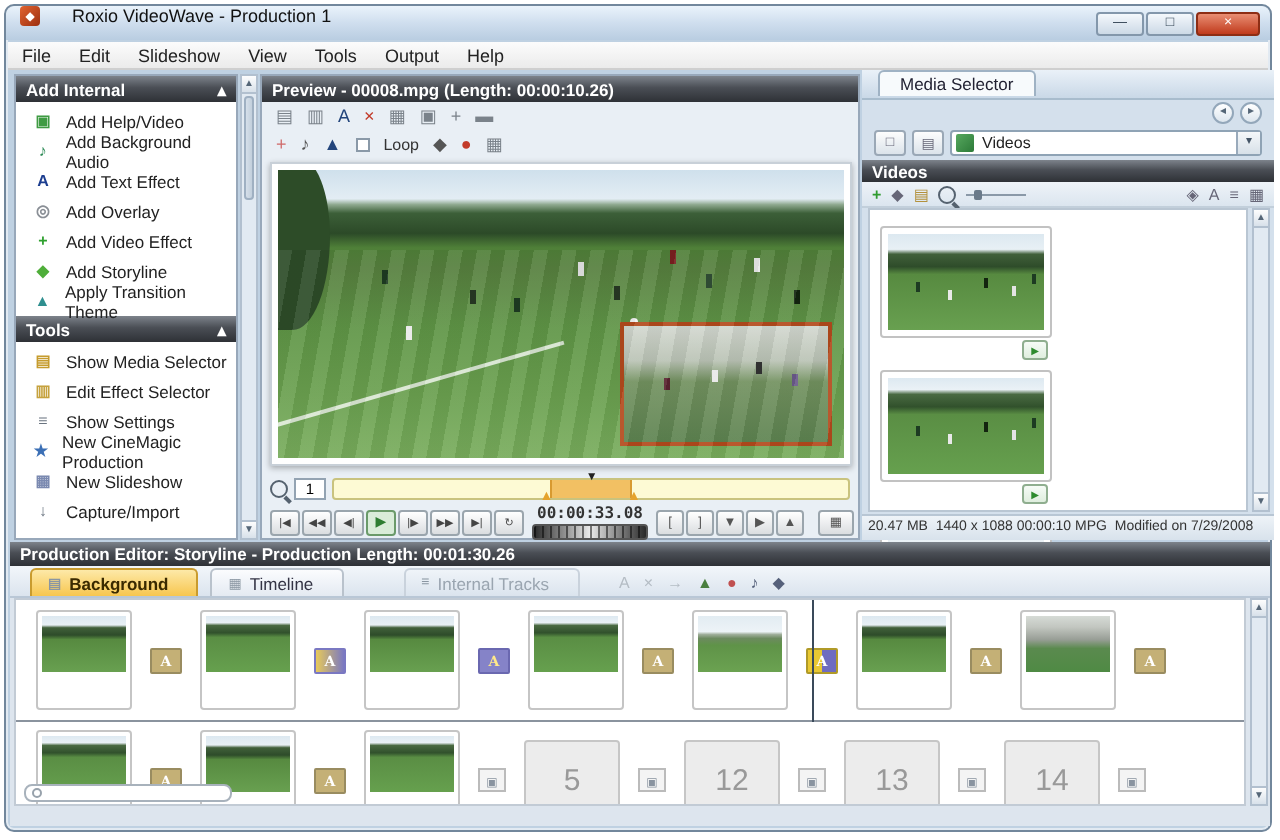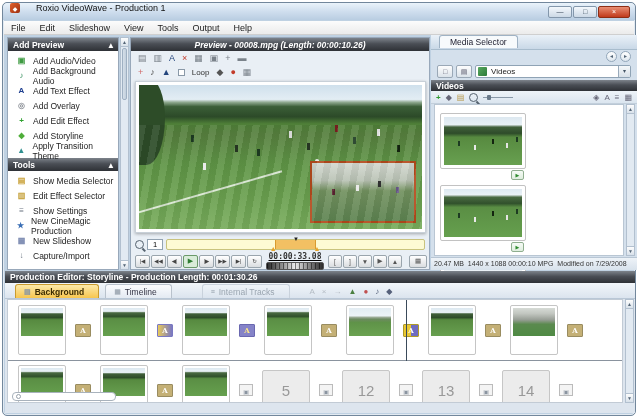--- a/index.html
+++ b/index.html
@@ -25,21 +25,21 @@
   .ic { width:13px; text-align:center; font-size:8px; font-weight:bold; }
   .c1{color:#3f9b43}.c2{color:#2e8b57}.c3{color:#1c3d8f}.c4{color:#8a8f96}.c5{color:#2fa12f}.c6{color:#4fae3a}.c7{color:#2f8f8f}
   .t1{color:#c69c2e}.t2{color:#c6a23e}.t3{color:#6a7480}.t4{color:#3b6fb5}.t5{color:#7a89b0}.t6{color:#6a7480}
   .sbscroll { position:absolute; left:117px; top:34px; width:9px; height:233px; background:#e2eaf2; border:1px solid #b2c0cf; }
   .arr { height:9px; font-size:5px; text-align:center; line-height:9px; color:#567; background:linear-gradient(#fdfdfd,#d8e1ea); border-bottom:1px solid #b2c0cf; }
   .arr.b { position:absolute; bottom:0; left:0; right:0; border-top:1px solid #b2c0cf; border-bottom:none; }
   .sthumb { margin:1px; height:52px; background:linear-gradient(90deg,#d5dfe9,#c2cfdc); border:1px solid #9fb0c2; border-radius:2px; }
 
   
   .preview { position:absolute; left:127px; top:34px; width:300px; height:233px; background:#e9eff5; border:1px solid #98a8ba; }
-  .preview .dhead { height:13px; justify-content:center;font-style:italic; }
+  .preview .dhead { height:13px; justify-content:flex-start; }
   .ptb { display:flex; align-items:center; gap:7px; padding:0 7px; height:14px; font-size:9px; color:#7a828a; }
   .ptb .red{color:#c23b2a}.ptb .blue{color:#23457c}.ptb .pink{color:#d06a6a}.ptb .drk{color:#555}
   .chk { width:7px; height:7px; border:1px solid #8a99a8; background:#fff; }
   .lbl { font-size:8px; color:#333; }
   .vframe { position:absolute; left:4px; top:43px; width:291px; height:152px; background:#fff; border:1px solid #c8d0d8; box-shadow:0 1px 3px rgba(0,0,0,.3); padding:3px; }
   .sc { position:relative; overflow:hidden; width:100%; height:100%; }
   .sc-main { background:linear-gradient(180deg,#cfe0ec 0%,#e3edf4 10%,#8fa98f 12%,#3c5f38 15%,#2c4a28 22%,#4f8038 27%,#567f3e 34%,#5f9546 55%,#6aa04f 78%,#78ac5c 100%); }
   .sc-main::after { content:""; position:absolute; inset:28% 0 0 0; background:repeating-linear-gradient(100deg,rgba(255,255,255,.08) 0 7px,rgba(0,0,0,.05) 7px 14px); }
   .tree { position:absolute; left:-8px; top:-6px; width:34px; height:86px; background:#2d4c28; border-radius:0 45% 55% 0; }
   .fline { position:absolute; left:-12px; bottom:24%; width:56%; height:2px; background:rgba(255,255,255,.75); transform:rotate(-16deg); }
@@ -52,21 +52,21 @@
   .lens { width:9px; height:9px; border:1.5px solid #55626f; border-radius:50%; position:relative; }
   .lens::after { content:""; position:absolute; right:-3px; bottom:-3px; width:4px; height:1.5px; background:#55626f; transform:rotate(45deg); }
   .zval { width:16px; height:11px; background:#fff; border:1px solid #93a3b2; font-size:7.5px; text-align:center; line-height:10px; }
   .trimbar { flex:1; height:11px; background:#fdfad4; border:1px solid #c9c37e; border-radius:2px; position:relative; }
   .trimsel { position:absolute; left:42%; width:16%; top:0; bottom:0; background:#f2c063; border-left:1px solid #d89a30; border-right:1px solid #d89a30; }
   .tmark { position:absolute; bottom:-3px; font-size:7px; color:#e5a32c; line-height:7px; }
   .phead { position:absolute; top:-4px; left:49%; font-size:6px; color:#222; }
   .transport { position:absolute; left:4px; right:2px; top:215px; height:16px; display:flex; align-items:center; gap:1px; }
   .tbtn { width:15px; height:13px; border:1px solid #9aa5ad; border-radius:2px; background:linear-gradient(#fff,#dadde0); font-size:5.5px; color:#444; display:flex; align-items:center; justify-content:center; }
   .tbtn.play { background:#d9ecd9; border-color:#6a9a6a; color:#2e7d32; font-size:7px; }
-  .timeblk { width:58px; margin:0 3px; text-align:center;text-decoration:underline; }
+  .timeblk { width:58px; margin:0 3px; text-align:center; }
   .tc { font-size:8px; font-weight:bold; color:#333; line-height:8px; font-family:"DejaVu Sans Mono",monospace; }
   .jog { height:8px; margin-top:1px; border:1px solid #555; border-radius:2px; background:repeating-linear-gradient(90deg,rgba(0,0,0,.5) 0 1px,transparent 1px 4px),linear-gradient(90deg,#2a2a2a,#9a9a9a 30%,#ececec 50%,#9a9a9a 70%,#2a2a2a); }
   .mbtn { width:14px; height:13px; border:1px solid #9aa5ad; border-radius:2px; background:linear-gradient(#fff,#dadde0); font-size:6.5px; color:#555; display:flex; align-items:center; justify-content:center; }
   .gap6{width:5px;}
 
   
   .mediasel { position:absolute; left:428px; top:32px; width:206px; height:235px; background:#d4e0ec; }
   .tabstrip { height:15px; background:linear-gradient(#eaf1f8,#c9d8e7); border-bottom:1px solid #a8bccd; padding-left:8px; display:flex; align-items:flex-start; }
   .mtab { padding:1px 10px; background:#f7fafc; border:1px solid #9fb2c4; border-bottom:none; border-radius:3px 3px 0 0; font-size:8.5px; color:#223; }
   .navrow { height:13px; display:flex; justify-content:flex-end; gap:3px; padding:1px 6px; }
@@ -143,43 +143,43 @@
     <span>Edit</span>
     <span>Slideshow</span>
     <span>View</span>
     <span>Tools</span>
     <span>Output</span>
     <span>Help</span>
   </div>
 
   <div class="sidebar">
     <div class="dhead">
-      <span>Add Preview</span>
+      <span>Add Internal</span>
       <span>▴</span>
     </div>
     <div style="padding-top:2px">
       <div class="sb-item">
           <span class="ic c1">▣</span>
-          <span>Add Audio/Video</span>
+          <span>Add Help/Video</span>
         </div>
       <div class="sb-item">
           <span class="ic c2">♪</span>
           <span>Add Background Audio</span>
         </div>
       <div class="sb-item">
           <span class="ic c3">A</span>
           <span>Add Text Effect</span>
         </div>
       <div class="sb-item">
           <span class="ic c4">◎</span>
           <span>Add Overlay</span>
         </div>
       <div class="sb-item">
           <span class="ic c5">+</span>
-          <span>Add Edit Effect</span>
+          <span>Add Video Effect</span>
         </div>
       <div class="sb-item">
           <span class="ic c6">◆</span>
           <span>Add Storyline</span>
         </div>
       <div class="sb-item">
           <span class="ic c7">▲</span>
           <span>Apply Transition Theme</span>
         </div>
     </div>

